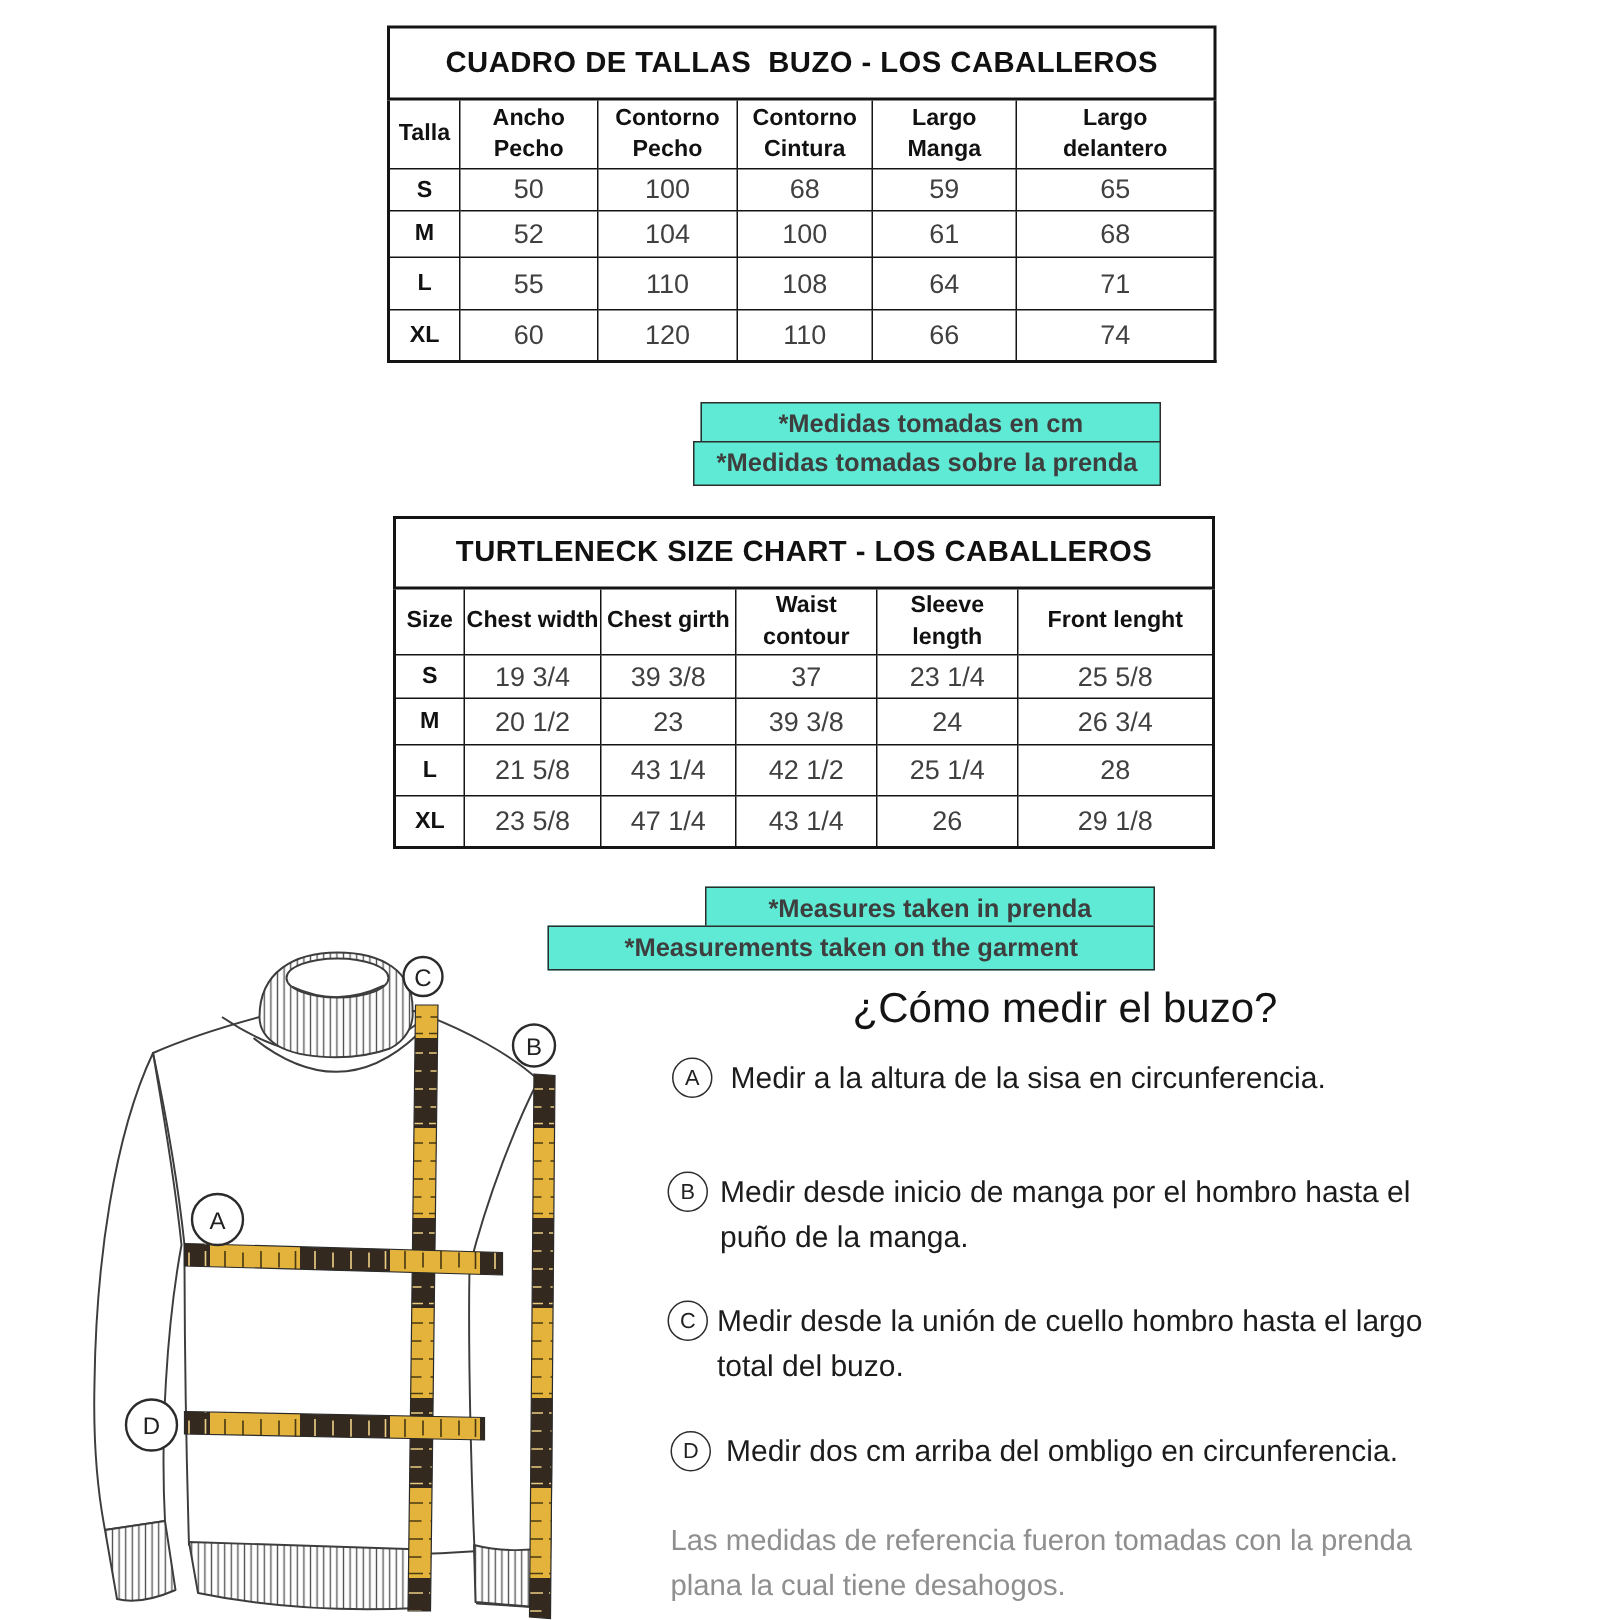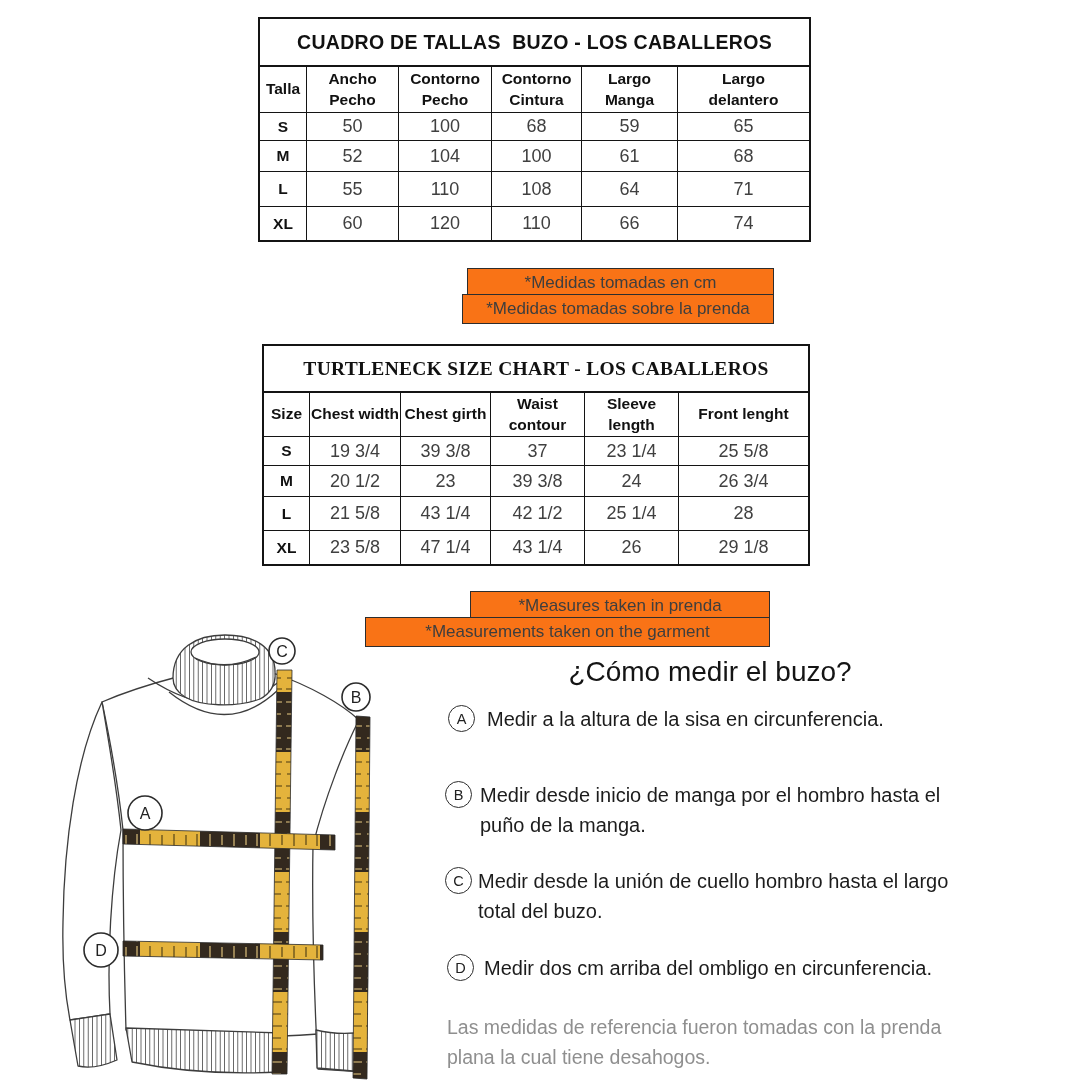--- a/index.html
+++ b/index.html
@@ -17,27 +17,27 @@
   .cell:nth-last-child(-n+6){border-bottom:none;}
   .cell.h{font-weight:bold;font-size:15.5px;line-height:1.3;white-space:pre-line;color:#111;}
   .cell.s{font-weight:bold;font-size:15.5px;color:#111;}
   .cell.v{font-size:18px;color:#404040;}
 
   .t-cm{left:218px;top:17px;width:553px;}
   .t-cm .tbl-title{height:46px;}
   .t-cm .tbl-grid{grid-template-columns:47px 92px 93px 90px 96px auto;
                   grid-template-rows:46px 28px 31px 35px 33px;}
   .t-in{left:222px;top:344px;width:548px;}
-  .t-in .tbl-title{height:45px;font-family:Liberation Serif, serif;}
+  .t-in .tbl-title{height:45px;}
   .t-in .tbl-grid{grid-template-columns:46px 91px 90px 94px 94px auto;
                   grid-template-rows:44px 29px 31px 34px 33px;}
 
   
   .note{position:absolute;border:1.6px solid #2d2d2d;display:flex;align-items:center;
-        justify-content:center;font-size:17px;color:#3e3e3e;background:#f97316;}
+        justify-content:center;font-size:17px;color:#3e3e3e;background:#5eead4;font-weight:bold;}
 
   
   .g-title{position:absolute;left:430px;top:656px;width:560px;text-align:center;
            font-size:28px;color:#141414;}
   .g-item{position:absolute;display:flex;align-items:flex-start;}
   .g-circle{flex:0 0 auto;width:25px;height:25px;border:1.4px solid #2d2d2d;border-radius:50%;
             display:flex;align-items:center;justify-content:center;font-size:14.5px;color:#222;
             margin-top:1px;background:#fff;}
   .g-text{font-size:20px;line-height:1.5;color:#1c1c1c;}
   .g-foot{position:absolute;left:447px;top:1012px;width:540px;font-size:19.5px;

